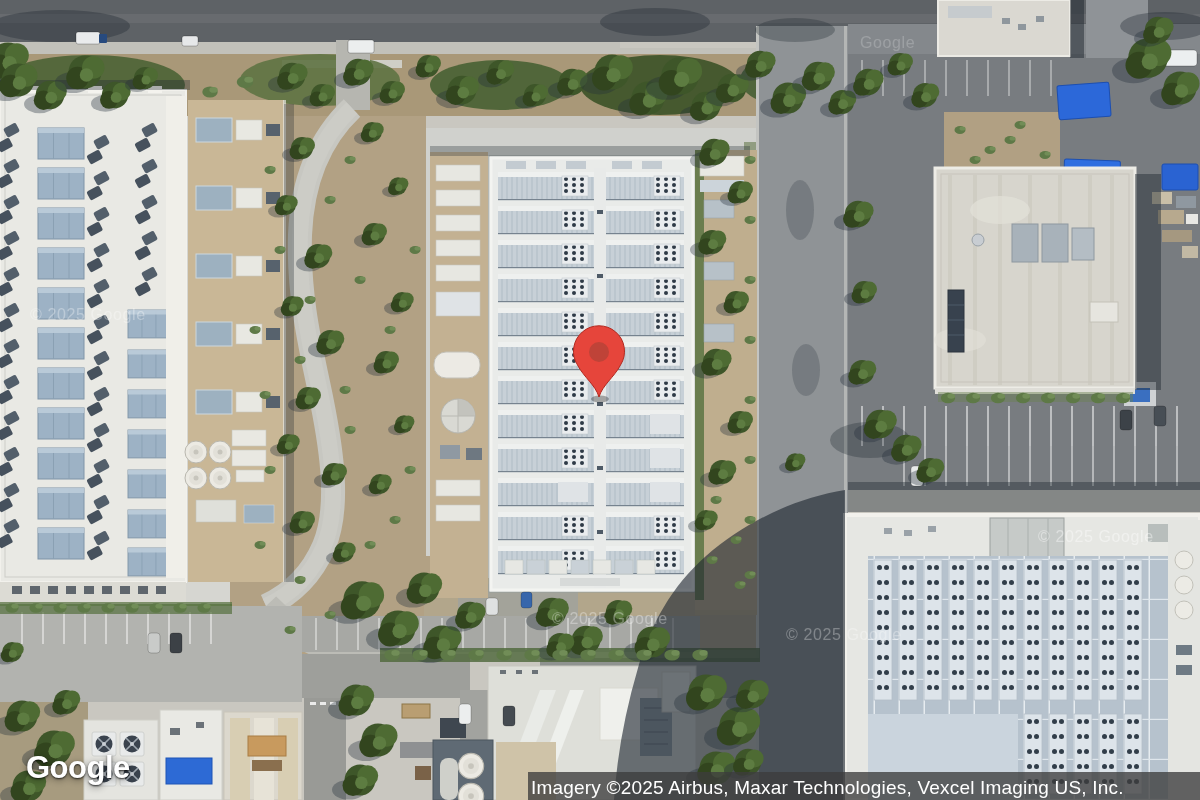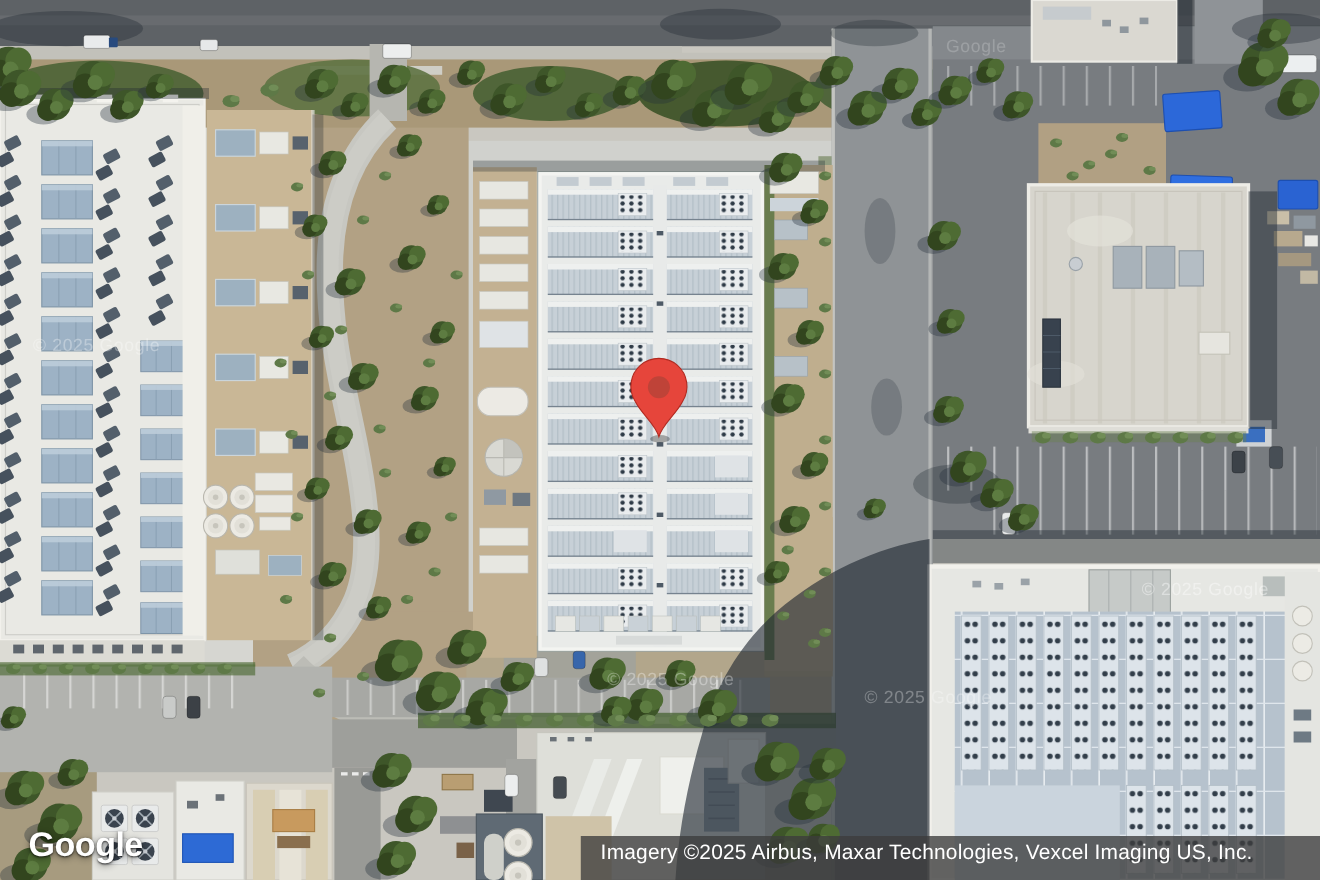--- a/index.html
+++ b/index.html
@@ -13,24 +13,24 @@
     position:absolute;color:#ffffff;font-size:16px;letter-spacing:.6px;
     white-space:nowrap;pointer-events:none;
   }
   .google-logo{
     position:absolute;left:26px;top:750px;
     color:#ffffff;font-size:31px;font-weight:bold;letter-spacing:-.5px;
     text-shadow:0 1px 2px rgba(0,0,0,.75),0 2px 7px rgba(0,0,0,.45);
     cursor:pointer;
   }
   .attribution{
-    position:absolute;right:0;bottom:0;width:672px;height:40px;
+    position:absolute;right:0;bottom:0;width:672px;height:28px;
     background:rgba(60,60,60,.78);
     color:#ffffff;font-size:19px;line-height:31px;
-    padding-left:18px;box-sizing:border-box;letter-spacing:.2px;
+    padding-left:3px;box-sizing:border-box;letter-spacing:.2px;
     white-space:nowrap;overflow:hidden;
   }
 </style>
 </head>
 <body>
 
 <div class="viewport">
 
 <svg width="1200" height="800" viewBox="0 0 1200 800">
 <defs>

